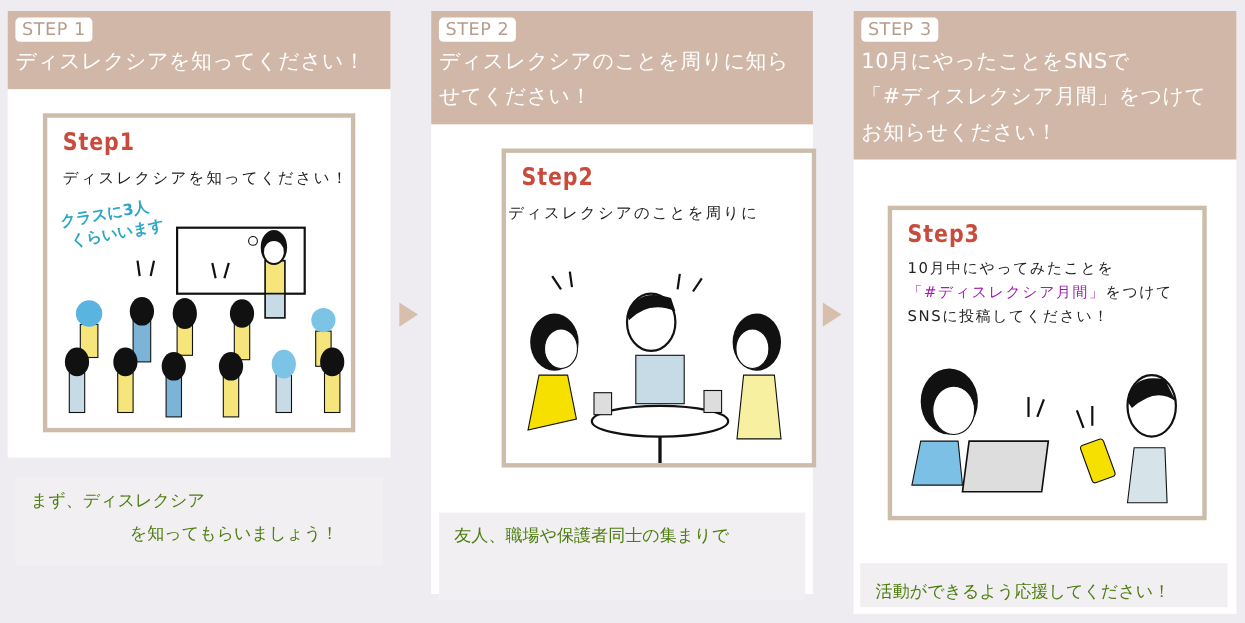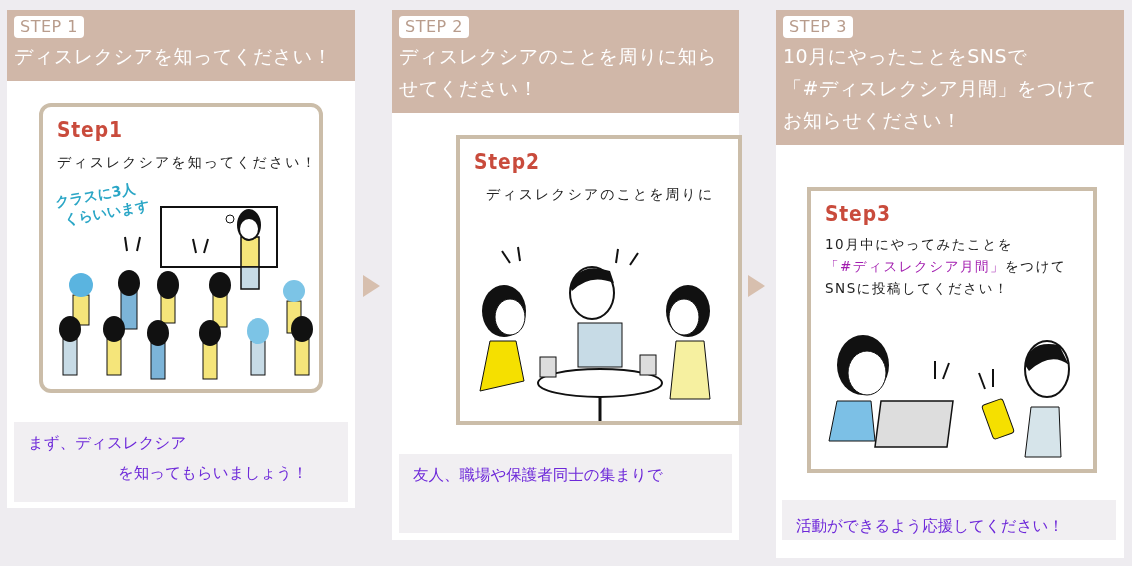--- a/index.html
+++ b/index.html
@@ -8,33 +8,33 @@
   .col{position:absolute;top:10px;background:#fff;}
   .col .head{background:#d0b7a8;color:#fff;padding:6px 8px 8px 7px;box-sizing:border-box;}
   .badge{display:inline-block;background:#fff;color:#b89c8c;font-size:16px;border-radius:4px;
          padding:1px 6px;line-height:20px;letter-spacing:0.5px;}
   .htitle{font-size:19px;line-height:32px;margin-top:2px;letter-spacing:0.5px;}
   .card{position:absolute;border:4px solid #cbbda9;background:#fff;box-sizing:border-box;}
   .steplogo{font-family:"DejaVu Sans","Liberation Sans",sans-serif;font-weight:bold;color:#c94b3c;
             font-size:22px;letter-spacing:1px;transform:scaleX(0.85);transform-origin:left;}
   .cardtext{font-size:14px;color:#222;letter-spacing:2px;line-height:22px;}
   .cardtext .hl{color:#a21caf;}
-  .note{position:absolute;background:#f1eff2;color:#6d28d9;font-size:15.5px;line-height:30px;box-sizing:border-box;padding:6px 14px;}
+  .note{position:absolute;background:#f1eff2;color:#4d7c0f;font-size:15.5px;line-height:30px;box-sizing:border-box;padding:6px 14px;margin-top:12px;}
   .arrow{position:absolute;width:0;height:0;border-top:11px solid transparent;border-bottom:11px solid transparent;border-left:17px solid #d7bfae;}
   svg{display:block;}
 </style>
 </head>
 <body>
 
-<div class="col" style="left:7px;width:348px;height:498px;">
+<div class="col" style="left:7px;width:348px;height:406px;">
   <div class="head" style="height:71px;">
     <span class="badge">STEP 1</span>
     <div class="htitle">ディスレクシアを知ってください！</div>
   </div>
-  <div class="card" style="left:32px;top:93px;width:284px;height:290px;border-radius:12px;">
+  <div class="card" style="left:32px;top:93px;width:284px;height:290px;">
     <div style="position:absolute;left:14px;top:10px;" class="steplogo">Step1</div>
     <div style="position:absolute;left:14px;top:44px;" class="cardtext">ディスレクシアを知ってください！</div>
     <div style="position:absolute;left:14px;top:86px;color:#2aa6c6;font-size:14px;font-weight:bold;transform:rotate(-10deg);transform-origin:left;line-height:19px;">
       <div>クラスに3人</div>
       <div style="padding-left:6px;">くらいいます</div>
     </div>
     <svg width="276" height="200" viewBox="0 0 276 200" style="position:absolute;left:0;top:82px;">
       <rect x="118" y="18" width="116" height="60" fill="none" stroke="#111" stroke-width="2"></rect>
       <rect x="198" y="48" width="18" height="30" fill="#f5e57a" stroke="#111" stroke-width="1.5"></rect>
       <rect x="198" y="78" width="18" height="22" fill="#c7dbe6" stroke="#111" stroke-width="1.5"></rect>
@@ -84,21 +84,21 @@
 <div class="col" style="left:392px;width:347px;height:530px;">
   <div class="head" style="height:103px;">
     <span class="badge">STEP 2</span>
     <div class="htitle">
       <div>ディスレクシアのことを周りに知ら</div>
       <div>せてください！</div>
     </div>
   </div>
   <div class="card" style="left:32px;top:125px;width:286px;height:290px;margin-left:32px;">
     <div style="position:absolute;left:14px;top:10px;" class="steplogo">Step2</div>
-    <div style="position:absolute;left:26px;top:44px;" class="cardtext">
+    <div style="position:absolute;left:2px;top:44px;" class="cardtext">
       <div>ディスレクシアのことを周りに</div>
     </div>
     <svg width="278" height="190" viewBox="0 0 278 190" style="position:absolute;left:0;top:92px;">
       <g stroke="#111" stroke-width="2">
           <line x1="42" y1="20" x2="50" y2="32"></line>
           <line x1="58" y1="16" x2="60" y2="30"></line>
           <line x1="158" y1="18" x2="156" y2="32"></line>
           <line x1="178" y1="22" x2="170" y2="34"></line>
         </g>
       <ellipse cx="140" cy="152" rx="62" ry="14" fill="#fff" stroke="#111" stroke-width="2"></ellipse>

